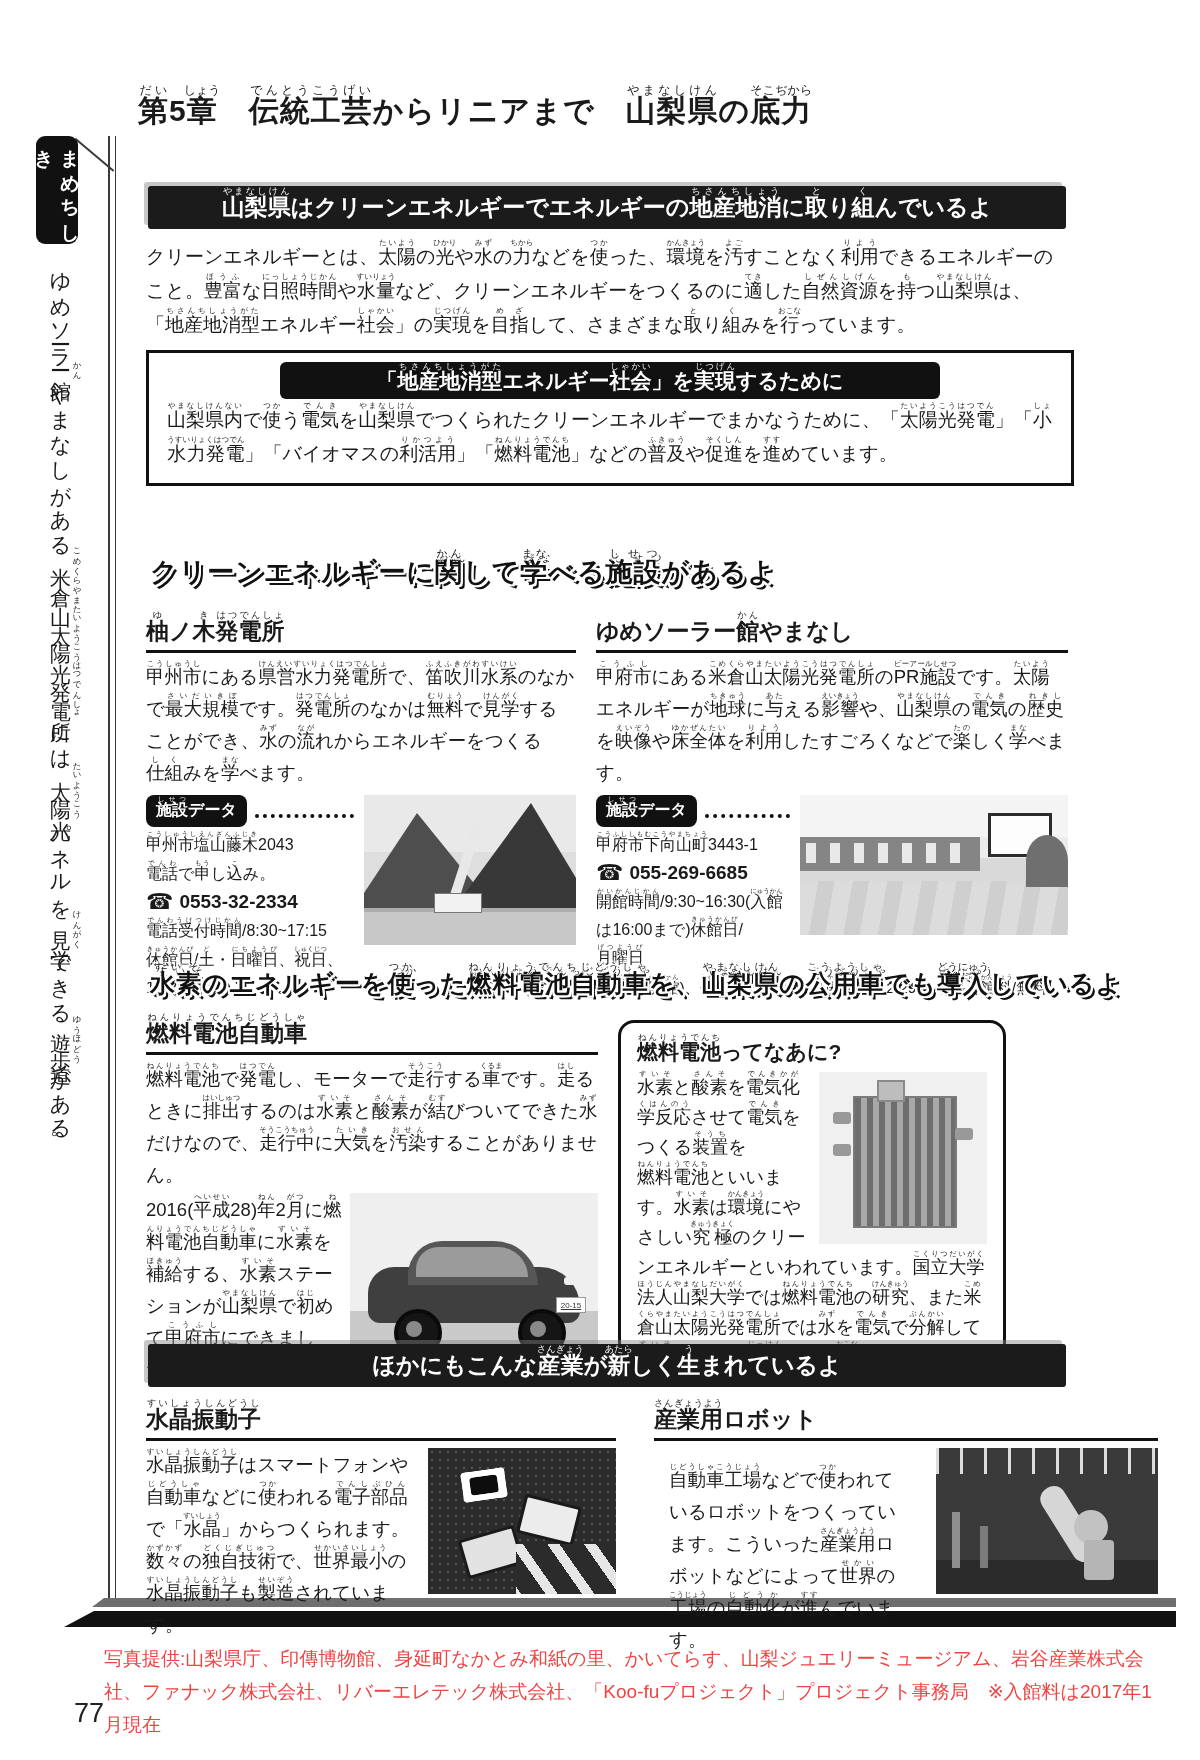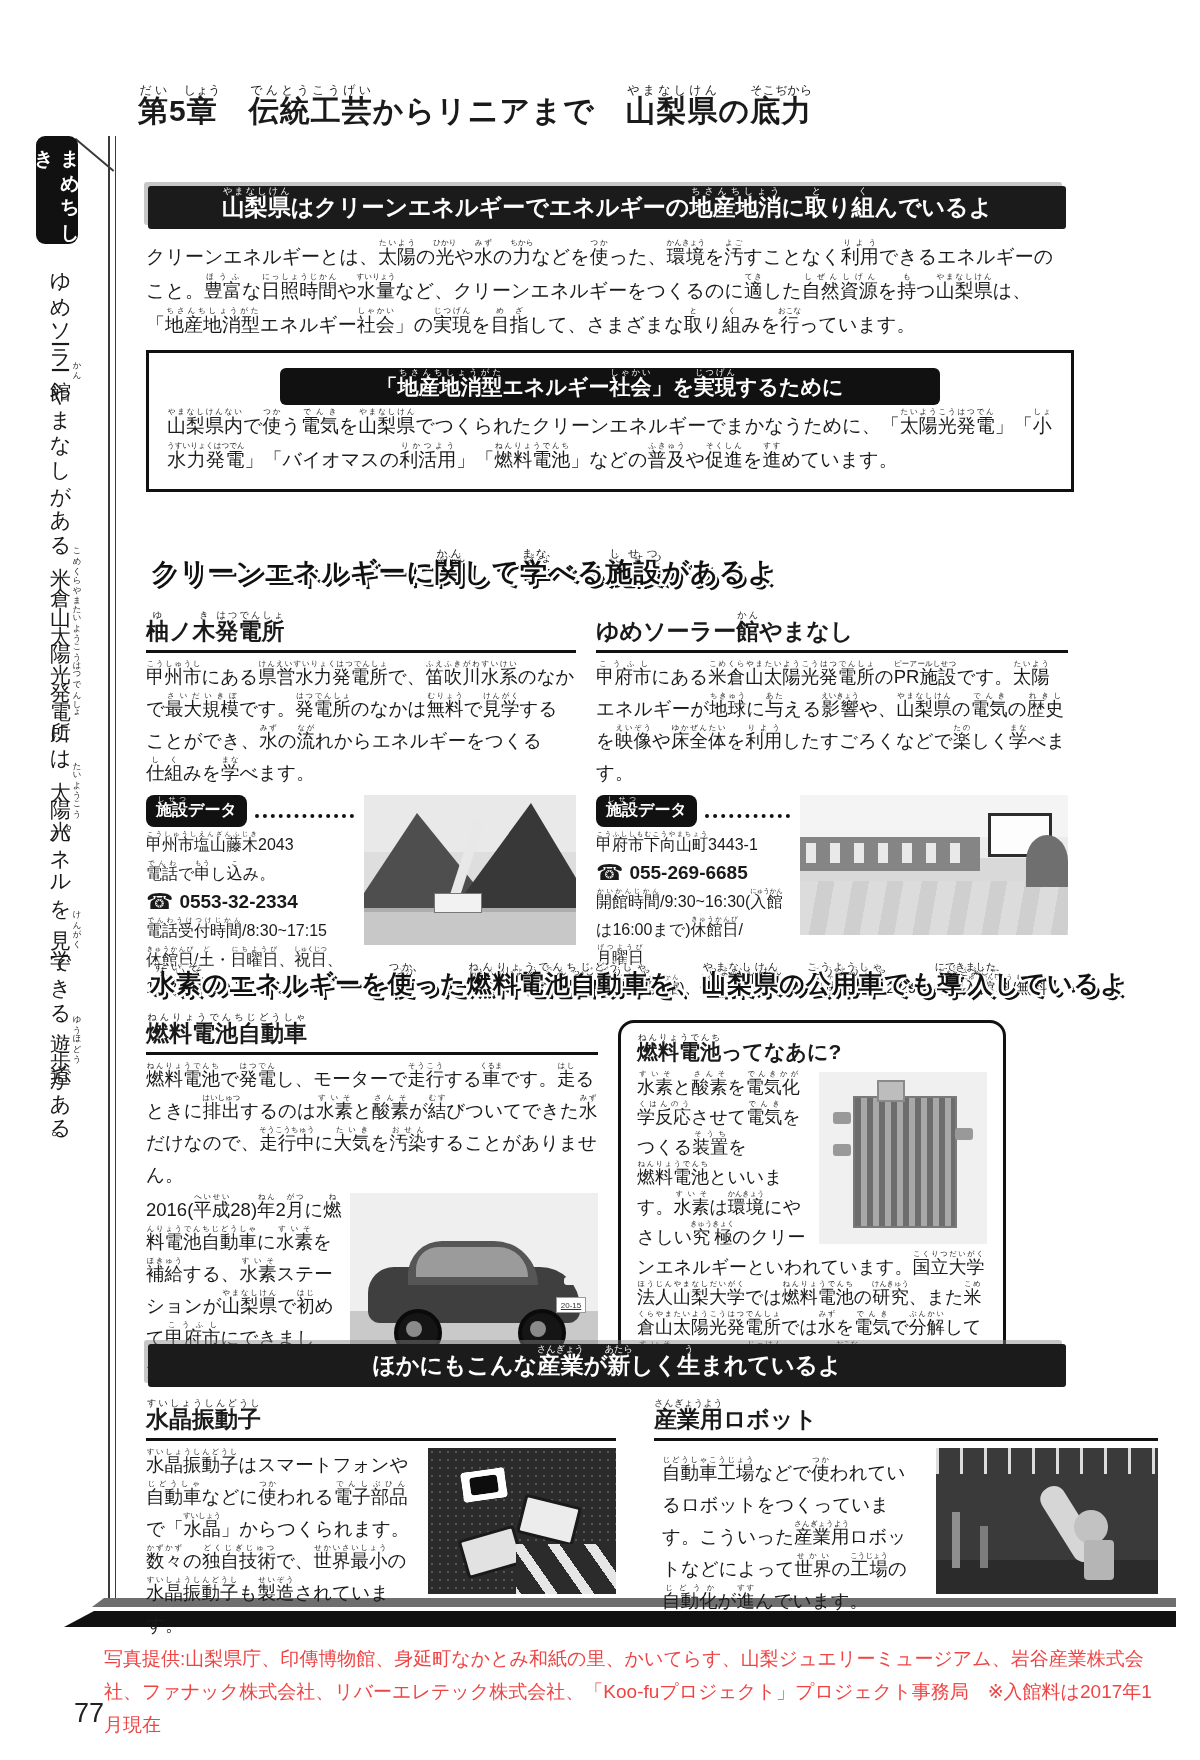--- a/index.html
+++ b/index.html
@@ -36,21 +36,21 @@
   .banner rt{color:#fff;}
 
   .outline-head{font-weight:900;color:#111;font-size:27px;letter-spacing:1px;
      text-shadow:2px 2px 0 #fff,-2px -2px 0 #fff,2px -2px 0 #fff,-2px 2px 0 #fff,
                  0 2px 0 #fff,2px 0 #fff,0 -2px #fff,-2px 0 #fff,4px 4px 0 #111;}
 
   .bodytxt{font-size:19px;line-height:34px;}
 
   
   .box1{position:absolute;left:146px;top:350px;width:922px;border:3px solid #111;background:#fff;}
-  .box1-title{margin:15px auto 2px;width:660px;background:#111;color:#fff;text-align:center;
+  .box1-title{margin:9px auto 2px;width:660px;background:#111;color:#fff;text-align:center;
               border-radius:6px;font-size:21px;font-weight:bold;padding:2px 0 4px;}
   .box1-title rt{color:#fff;}
   .box1-body{padding:2px 18px 12px;font-size:19px;line-height:34px;}
 
   
   .cols{position:absolute;left:146px;top:610px;width:922px;display:flex;gap:20px;justify-content:space-between;}
   .col-l{width:430px;} .col-r{flex:1;}
   .col-head{font-size:23px;font-weight:bold;border-bottom:3px solid #111;padding-bottom:3px;margin-bottom:7px;}
   .col-body{font-size:18.5px;line-height:32px;}
   .data-row{display:flex;gap:10px;margin-top:6px;}
@@ -172,21 +172,21 @@
           <div style="left:6px;top:48px;width:168px;height:20px;background:repeating-linear-gradient(90deg,#e9e9e9 0 10px,#858585 10px 24px);"></div>
           <div style="left:188px;top:18px;width:58px;height:38px;background:#fdfdfd;border:3px solid #2c2c2c;"></div>
           <div style="left:0;top:86px;width:268px;height:54px;background:repeating-linear-gradient(100deg,#dcdcdc 0 18px,#cfcfcf 18px 34px);"></div>
           <div style="left:226px;top:40px;width:42px;height:52px;background:#6f6f6f;border-radius:50% 50% 0 0;"></div>
         </div>
       </div>
       <div class="closed-line">(<ruby>祝日<rt>しゅくじつ</rt></ruby>は<ruby>開館<rt>かいかん</rt></ruby>)、<ruby>休日<rt>きゅうじつ</rt></ruby>の<ruby>翌日<rt>よくじつ</rt></ruby>(GWは<ruby>開館<rt>かいかん</rt></ruby>)、12/29~1/3　<ruby>入館料<rt>にゅうかんりょう</rt></ruby>/<ruby>無料<rt>むりょう</rt></ruby></div>
     </div>
   </div>
 
-  <div class="outline-head" style="position:absolute;left:150px;top:962px;font-size:25px;"><ruby>水素<rt>すいそ</rt></ruby>のエネルギーを<ruby>使<rt>つか</rt></ruby>った<ruby>燃料電池自動車<rt>ねんりょうでんちじどうしゃ</rt></ruby>を、<ruby>山梨県<rt>やまなしけん</rt></ruby>の<ruby>公用車<rt>こうようしゃ</rt></ruby>でも<ruby>導入<rt>にできました</rt></ruby>しているよ</div>
+  <div class="outline-head" style="position:absolute;left:150px;top:962px;font-size:25px;"><ruby>水素<rt>すいそ</rt></ruby>のエネルギーを<ruby>使<rt>つか</rt></ruby>った<ruby>燃料電池自動車<rt>ねんりょうでんちじどうしゃ</rt></ruby>を、<ruby>山梨県<rt>やまなしけん</rt></ruby>の<ruby>公用車<rt>こうようしゃ</rt></ruby>でも<ruby>導入<rt>どうにゅう</rt></ruby>しているよ</div>
 
   <div class="fcv">
     <div class="col-head"><ruby>燃料電池自動車<rt>ねんりょうでんちじどうしゃ</rt></ruby></div>
     <p class="col-body" style="margin:0;"><ruby>燃料電池<rt>ねんりょうでんち</rt></ruby>で<ruby>発電<rt>はつでん</rt></ruby>し、モーターで<ruby>走行<rt>そうこう</rt></ruby>する<ruby>車<rt>くるま</rt></ruby>です。<ruby>走<rt>はし</rt></ruby>るときに<ruby>排出<rt>はいしゅつ</rt></ruby>するのは<ruby>水素<rt>すいそ</rt></ruby>と<ruby>酸素<rt>さんそ</rt></ruby>が<ruby>結<rt>むす</rt></ruby>びついてできた<ruby>水<rt>みず</rt></ruby>だけなので、<ruby>走行中<rt>そうこうちゅう</rt></ruby>に<ruby>大気<rt>たいき</rt></ruby>を<ruby>汚染<rt>おせん</rt></ruby>することがありません。</p>
     <div class="fcv-row">
       <p class="fcv-narrow" style="margin:0;">2016(<ruby>平成<rt>へいせい</rt></ruby>28)<ruby>年<rt>ねん</rt></ruby>2<ruby>月<rt>がつ</rt></ruby>に<ruby>燃料電池自動車<rt>ねんりょうでんちじどうしゃ</rt></ruby>に<ruby>水素<rt>すいそ</rt></ruby>を<ruby>補給<rt>ほきゅう</rt></ruby>する、<ruby>水素<rt>すいそ</rt></ruby>ステーションが<ruby>山梨県<rt>やまなしけん</rt></ruby>で<ruby>初<rt>はじ</rt></ruby>めて<ruby>甲府市<rt>こうふし</rt></ruby>にできました。</p>
       <div class="ph ph-car">
         <div style="left:18px;top:74px;width:212px;height:56px;background:#3f3f3f;border-radius:26px 40px 12px 12px;"></div>
         <div style="left:58px;top:48px;width:130px;height:44px;background:#565656;border-radius:34px 44px 0 0;"></div>
         <div style="left:66px;top:54px;width:112px;height:30px;background:#9b9b9b;border-radius:28px 38px 0 0;"></div>
@@ -227,21 +227,21 @@
           <div style="left:34px;top:22px;width:44px;height:30px;background:#0d0d0d;border-radius:4px;transform:rotate(-8deg);box-shadow:inset 8px 6px 0 #fff,inset -8px 6px 0 #fff,inset 8px -6px 0 #fff,inset -8px -6px 0 #fff;"></div>
           <div style="left:92px;top:52px;width:52px;height:34px;background:#ececec;border:3px solid #1a1a1a;border-radius:4px;transform:rotate(14deg);"></div>
           <div style="left:34px;top:84px;width:52px;height:34px;background:#e2e2e2;border:3px solid #1a1a1a;border-radius:4px;transform:rotate(-16deg);"></div>
           <div style="left:88px;top:96px;width:110px;height:60px;background:repeating-linear-gradient(55deg,#e6e6e6 0 10px,#2b2b2b 10px 30px);transform:rotate(0deg);"></div>
         </div>
       </div>
     </div>
     <div class="ind-r">
       <div class="col-head"><ruby>産業用<rt>さんぎょうよう</rt></ruby>ロボット</div>
       <div class="ind-row">
-        <p class="ind-txt" style="margin:8px;"><ruby>自動車工場<rt>じどうしゃこうじょう</rt></ruby>などで<ruby>使<rt>つか</rt></ruby>われているロボットをつくっています。こういった<ruby>産業用<rt>さんぎょうよう</rt></ruby>ロボットなどによって<ruby>世界<rt>せかい</rt></ruby>の<ruby>工場<rt>こうじょう</rt></ruby>の<ruby>自動化<rt>じどうか</rt></ruby>が<ruby>進<rt>すす</rt></ruby>んでいます。</p>
+        <p class="ind-txt" style="margin:15px;"><ruby>自動車工場<rt>じどうしゃこうじょう</rt></ruby>などで<ruby>使<rt>つか</rt></ruby>われているロボットをつくっています。こういった<ruby>産業用<rt>さんぎょうよう</rt></ruby>ロボットなどによって<ruby>世界<rt>せかい</rt></ruby>の<ruby>工場<rt>こうじょう</rt></ruby>の<ruby>自動化<rt>じどうか</rt></ruby>が<ruby>進<rt>すす</rt></ruby>んでいます。</p>
         <div class="ph ph-robot">
           <div style="left:0;top:0;width:222px;height:26px;background:repeating-linear-gradient(90deg,#ddd 0 3px,#3a3a3a 3px 24px);"></div>
           <div style="left:0;top:112px;width:222px;height:34px;background:#2b2b2b;"></div>
           <div style="left:120px;top:34px;width:26px;height:84px;background:#d6d6d6;border-radius:12px;transform:rotate(-32deg);"></div>
           <div style="left:138px;top:62px;width:34px;height:34px;background:#c2c2c2;border-radius:50%;"></div>
           <div style="left:148px;top:92px;width:30px;height:40px;background:#b5b5b5;border-radius:4px;"></div>
           <div style="left:16px;top:64px;width:8px;height:56px;background:#8e8e8e;"></div>
           <div style="left:44px;top:78px;width:8px;height:42px;background:#7c7c7c;"></div>
         </div>
       </div>

